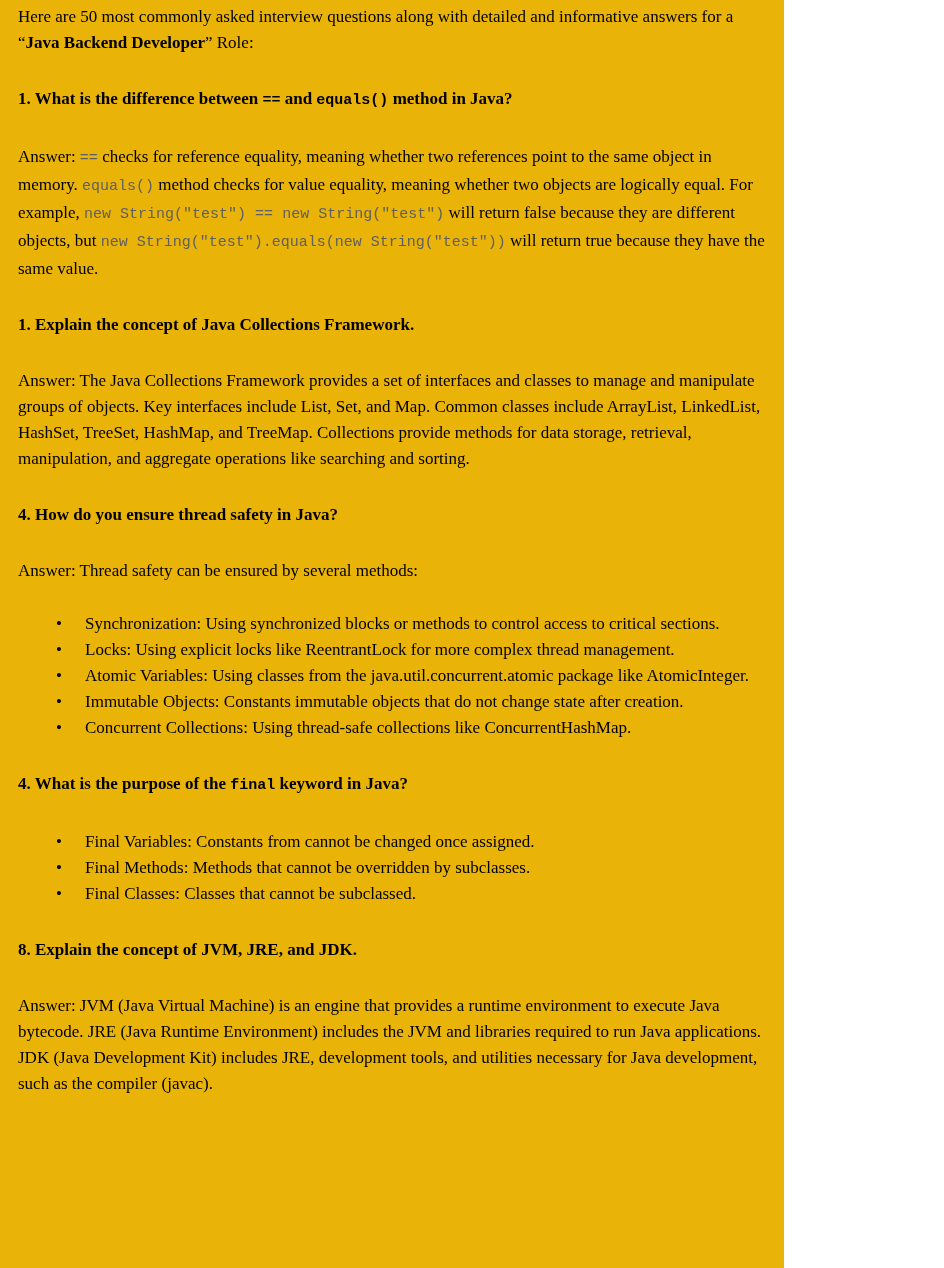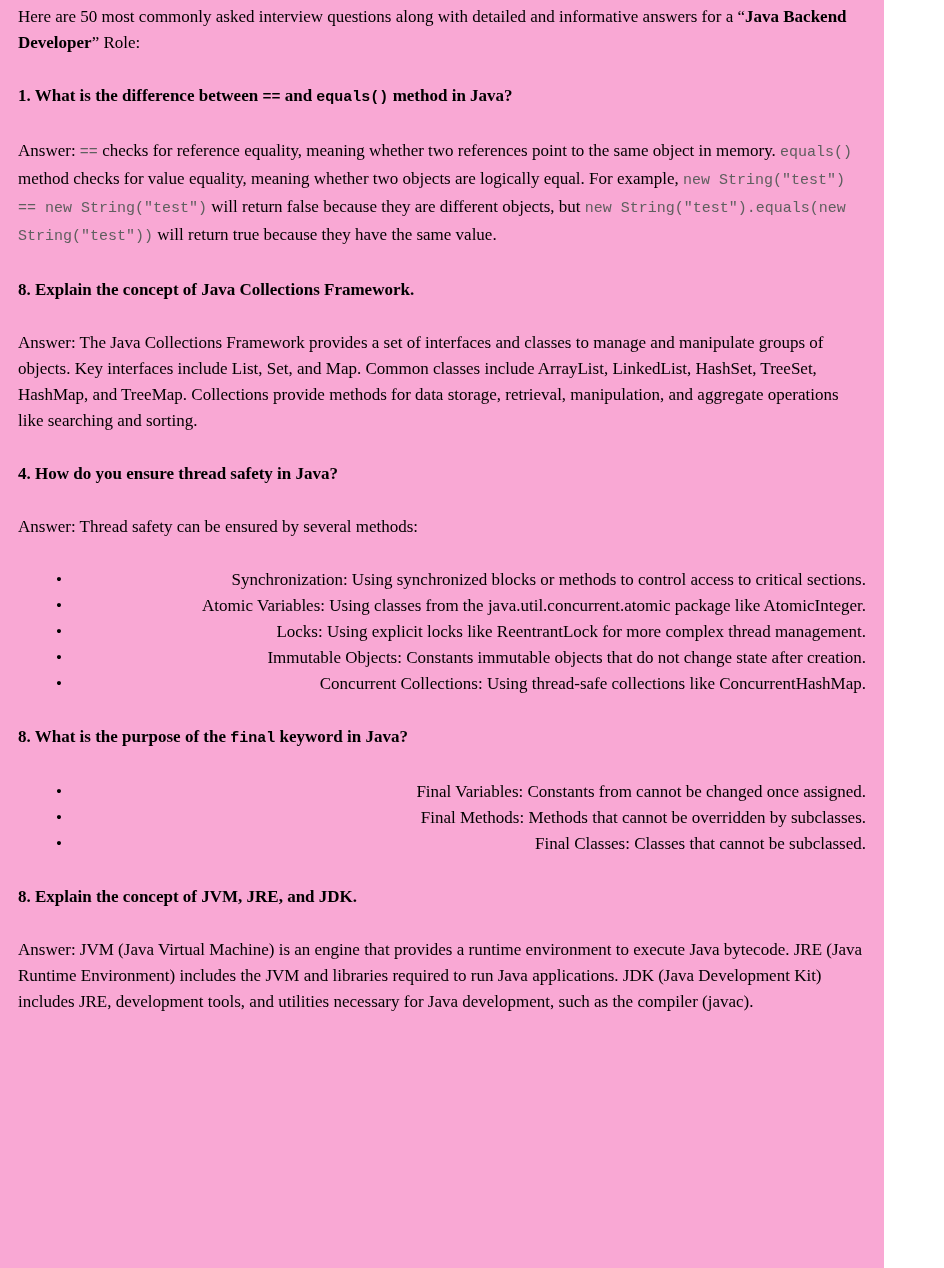--- a/index.html
+++ b/index.html
@@ -7,42 +7,41 @@
     padding: 0;
     background: #ffffff;
     color: #000000;
   }
   body {
     font-family: "Liberation Serif", serif;
     font-size: 17px;
     line-height: 26px;
   }
   .page {
-    width: 884px;
+    width: 784px;
     min-height: 1268px;
     box-sizing: border-box;
     padding: 4px 18px 10px 18px;
-    background: #f9a8d4;
+    background: #eab308;
   }
   .para, .qheading, .bullet-list {
     margin: 0 0 27px 0;
   }
   .qheading {
     font-size: 17px;
     font-weight: bold;
-    line-height: 26px;
+    line-height: 32px;
   }
   .bullet-list {
     list-style: none;
     padding: 0;
   }
   .bullet-list li {
     position: relative;
     padding-left: 67px;
-    text-align: right;
   }
   .bullet-list li::before {
     content: "\2022";
     position: absolute;
     left: 38px;
     top: 0;
     font-size: 17px;
   }
   
   .seg-plain { }
@@ -65,38 +64,38 @@
 <article class="page">
 
   <p class="para"><span class="seg-plain">Here are 50 most commonly asked interview questions along with detailed and informative answers for a “</span><span class="seg-bold">Java Backend Developer</span><span class="seg-plain">” Role:</span></p>
 
   <section>
     <h2 class="qheading"><span class="seg-bold">1. What is the difference between </span><span class="seg-codeb">==</span><span class="seg-bold"> and </span><span class="seg-codeb">equals()</span><span class="seg-bold"> method in Java?</span></h2>
     <p class="para"><span class="seg-plain">Answer: </span><span class="seg-code">==</span><span class="seg-plain"> checks for reference equality, meaning whether two references point to the same object in memory. </span><span class="seg-code">equals()</span><span class="seg-plain"> method checks for value equality, meaning whether two objects are logically equal. For example, </span><span class="seg-code">new String("test") == new String("test")</span><span class="seg-plain"> will return false because they are different objects, but </span><span class="seg-code">new String("test").equals(new String("test"))</span><span class="seg-plain"> will return true because they have the same value.</span></p>
   </section>
 
   <section>
-    <h2 class="qheading"><span class="seg-bold">8. Explain the concept of Java Collections Framework.</span></h2>
+    <h2 class="qheading"><span class="seg-bold">1. Explain the concept of Java Collections Framework.</span></h2>
     <p class="para"><span class="seg-plain">Answer: The Java Collections Framework provides a set of interfaces and classes to manage and manipulate groups of objects. Key interfaces include List, Set, and Map. Common classes include ArrayList, LinkedList, HashSet, TreeSet, HashMap, and TreeMap. Collections provide methods for data storage, retrieval, manipulation, and aggregate operations like searching and sorting.</span></p>
   </section>
 
   <section>
     <h2 class="qheading"><span class="seg-bold">4. How do you ensure thread safety in Java?</span></h2>
     <p class="para"><span class="seg-plain">Answer: Thread safety can be ensured by several methods:</span></p>
     <ul class="bullet-list">
       <li>Synchronization: Using synchronized blocks or methods to control access to critical sections.</li>
+      <li>Locks: Using explicit locks like ReentrantLock for more complex thread management.</li>
       <li>Atomic Variables: Using classes from the java.util.concurrent.atomic package like AtomicInteger.</li>
-      <li>Locks: Using explicit locks like ReentrantLock for more complex thread management.</li>
       <li>Immutable Objects: Constants immutable objects that do not change state after creation.</li>
       <li>Concurrent Collections: Using thread-safe collections like ConcurrentHashMap.</li>
     </ul>
   </section>
 
   <section>
-    <h2 class="qheading"><span class="seg-bold">8. What is the purpose of the </span><span class="seg-codeb">final</span><span class="seg-bold"> keyword in Java?</span></h2>
+    <h2 class="qheading"><span class="seg-bold">4. What is the purpose of the </span><span class="seg-codeb">final</span><span class="seg-bold"> keyword in Java?</span></h2>
     <ul class="bullet-list">
       <li>Final Variables: Constants from cannot be changed once assigned.</li>
       <li>Final Methods: Methods that cannot be overridden by subclasses.</li>
       <li>Final Classes: Classes that cannot be subclassed.</li>
     </ul>
   </section>
 
   <section>
     <h2 class="qheading"><span class="seg-bold">8. Explain the concept of JVM, JRE, and JDK.</span></h2>
     <p class="para"><span class="seg-plain">Answer: JVM (Java Virtual Machine) is an engine that provides a runtime environment to execute Java bytecode. JRE (Java Runtime Environment) includes the JVM and libraries required to run Java applications. JDK (Java Development Kit) includes JRE, development tools, and utilities necessary for Java development, such as the compiler (javac).</span></p>

